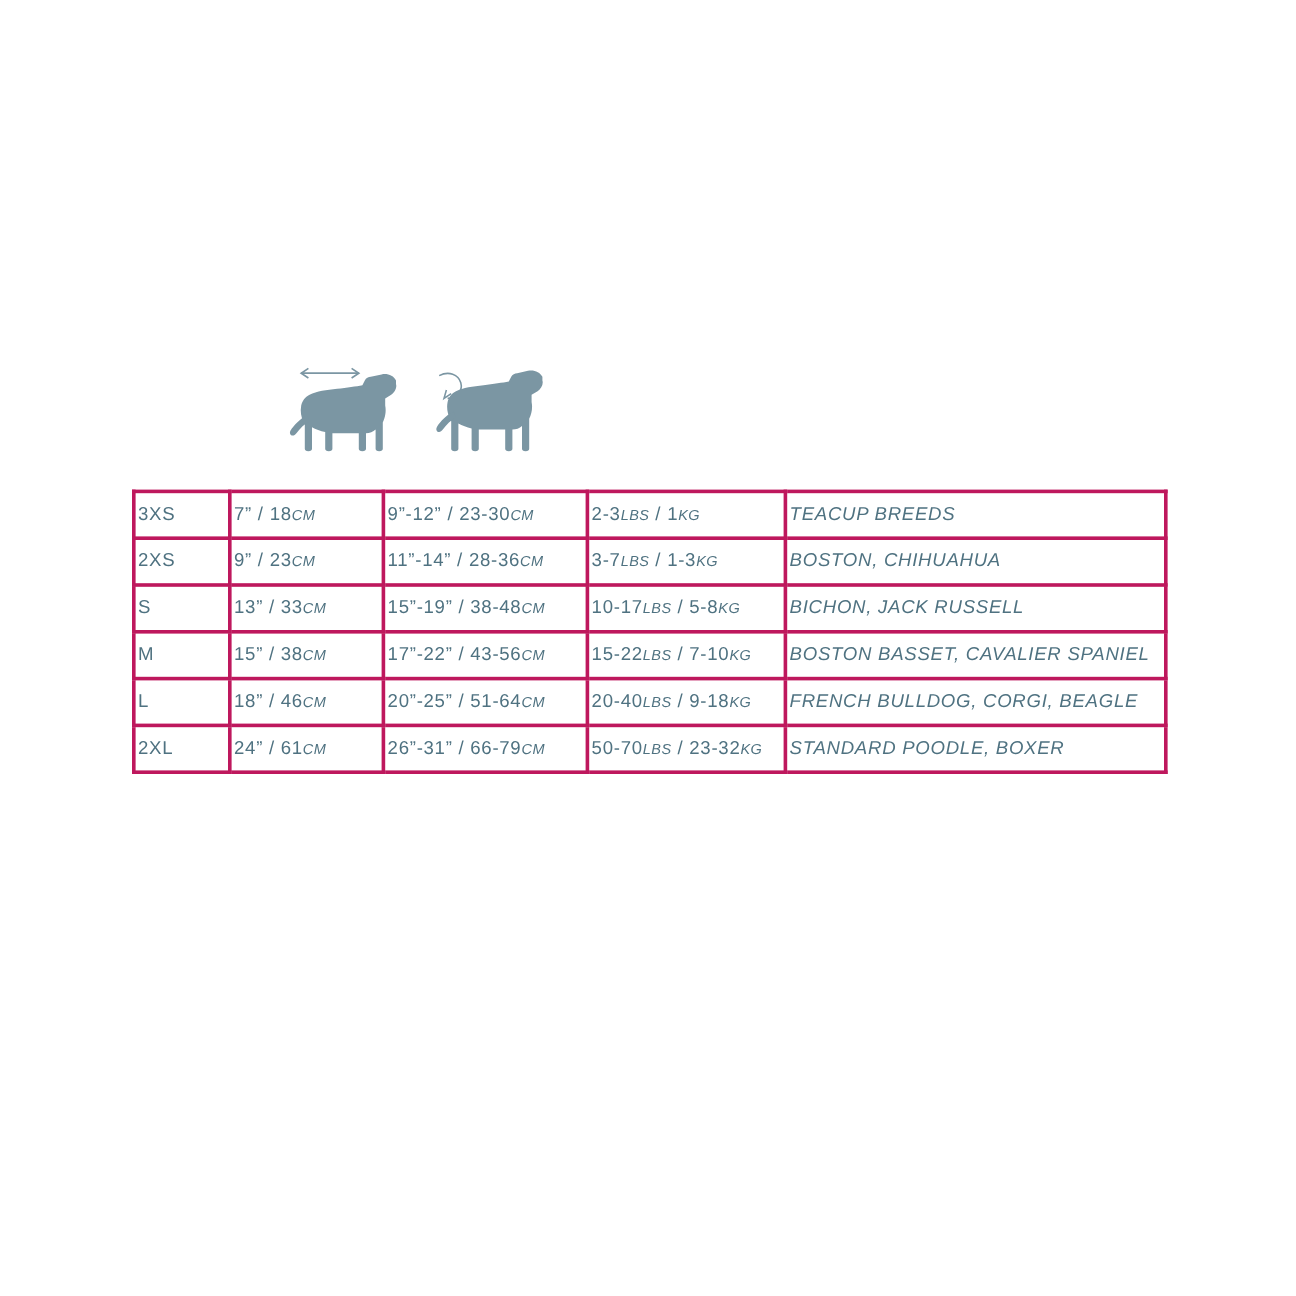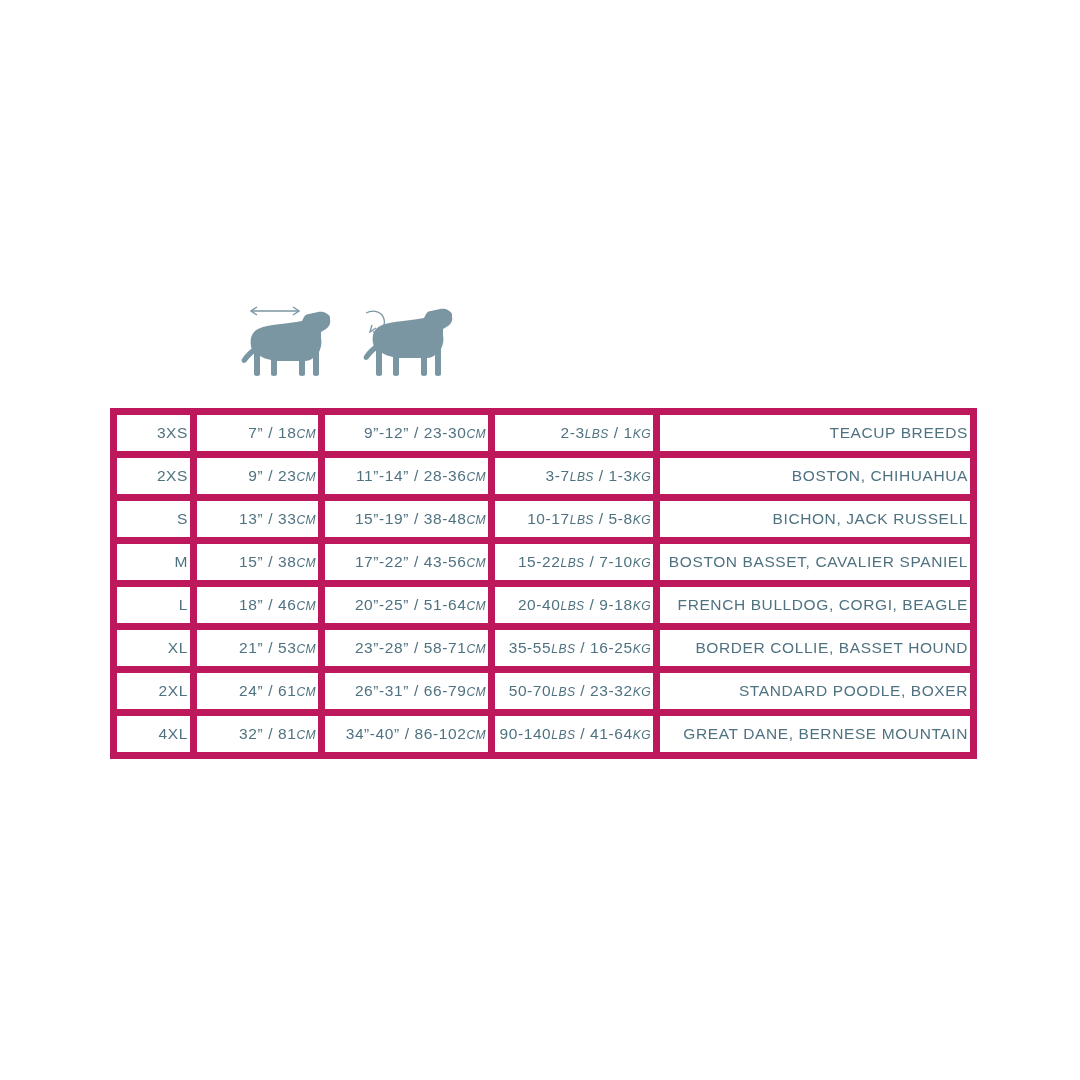--- a/index.html
+++ b/index.html
@@ -32,43 +32,43 @@
     left: 110px;
     top: 408px;
     width: 860px;
   }
   table.size-table {
     border-collapse: collapse;
     width: 860px;
     table-layout: fixed;
   }
   table.size-table td {
-    border: 7px solid #be185d;
+    border: 3px solid #be185d;
     height: 36px;
     padding: 0 2px;
-    text-align: right;
+    text-align: left;
     vertical-align: middle;
     color: #4f7281;
     font-size: 15.5px;
     letter-spacing: 0.6px;
     white-space: nowrap;
     overflow: hidden;
   }
   
   col.c-size   { width: 80px;  }
   col.c-neck   { width: 128px; }
   col.c-chest  { width: 170px; }
   col.c-weight { width: 165px; }
   col.c-breeds { width: 317px; }
 
   td.size-cell   { font-size: 15px; letter-spacing: 1.1px; }
   td.neck-cell   { font-size: 15px; }
   td.chest-cell  { font-size: 15px; }
   td.weight-cell { font-size: 14.5px; }
-  td.breeds-cell { font-size: 15px; letter-spacing: 0.7px; }
+  td.breeds-cell { font-size: 15px; letter-spacing: 0.7px; font-style: italic; }
 
   .unit {
     font-size: 0.78em;
     letter-spacing: 0.4px;
     font-style: italic;
   }
 </style>
 </head>
 <body>
 
@@ -137,35 +137,21 @@
           <td class="breeds-cell">BOSTON BASSET, CAVALIER SPANIEL</td>
         </tr>
         <tr>
           <td class="size-cell">L</td>
           <td class="neck-cell">18” / 46<span class="unit">CM</span></td>
           <td class="chest-cell">20”-25” / 51-64<span class="unit">CM</span></td>
           <td class="weight-cell">20-40<span class="unit">LBS</span> / 9-18<span class="unit">KG</span></td>
           <td class="breeds-cell">FRENCH BULLDOG, CORGI, BEAGLE</td>
         </tr>
         <tr>
-          <td class="size-cell">XL</td>
-          <td class="neck-cell">21” / 53<span class="unit">CM</span></td>
-          <td class="chest-cell">23”-28” / 58-71<span class="unit">CM</span></td>
-          <td class="weight-cell">35-55<span class="unit">LBS</span> / 16-25<span class="unit">KG</span></td>
-          <td class="breeds-cell">BORDER COLLIE, BASSET HOUND</td>
-        </tr>
-        <tr>
           <td class="size-cell">2XL</td>
           <td class="neck-cell">24” / 61<span class="unit">CM</span></td>
           <td class="chest-cell">26”-31” / 66-79<span class="unit">CM</span></td>
           <td class="weight-cell">50-70<span class="unit">LBS</span> / 23-32<span class="unit">KG</span></td>
           <td class="breeds-cell">STANDARD POODLE, BOXER</td>
         </tr>
-        <tr>
-          <td class="size-cell">4XL</td>
-          <td class="neck-cell">32” / 81<span class="unit">CM</span></td>
-          <td class="chest-cell">34”-40” / 86-102<span class="unit">CM</span></td>
-          <td class="weight-cell">90-140<span class="unit">LBS</span> / 41-64<span class="unit">KG</span></td>
-          <td class="breeds-cell">GREAT DANE, BERNESE MOUNTAIN</td>
-        </tr>
       </tbody>
   </table>
 </div>
 
 </body></html>

